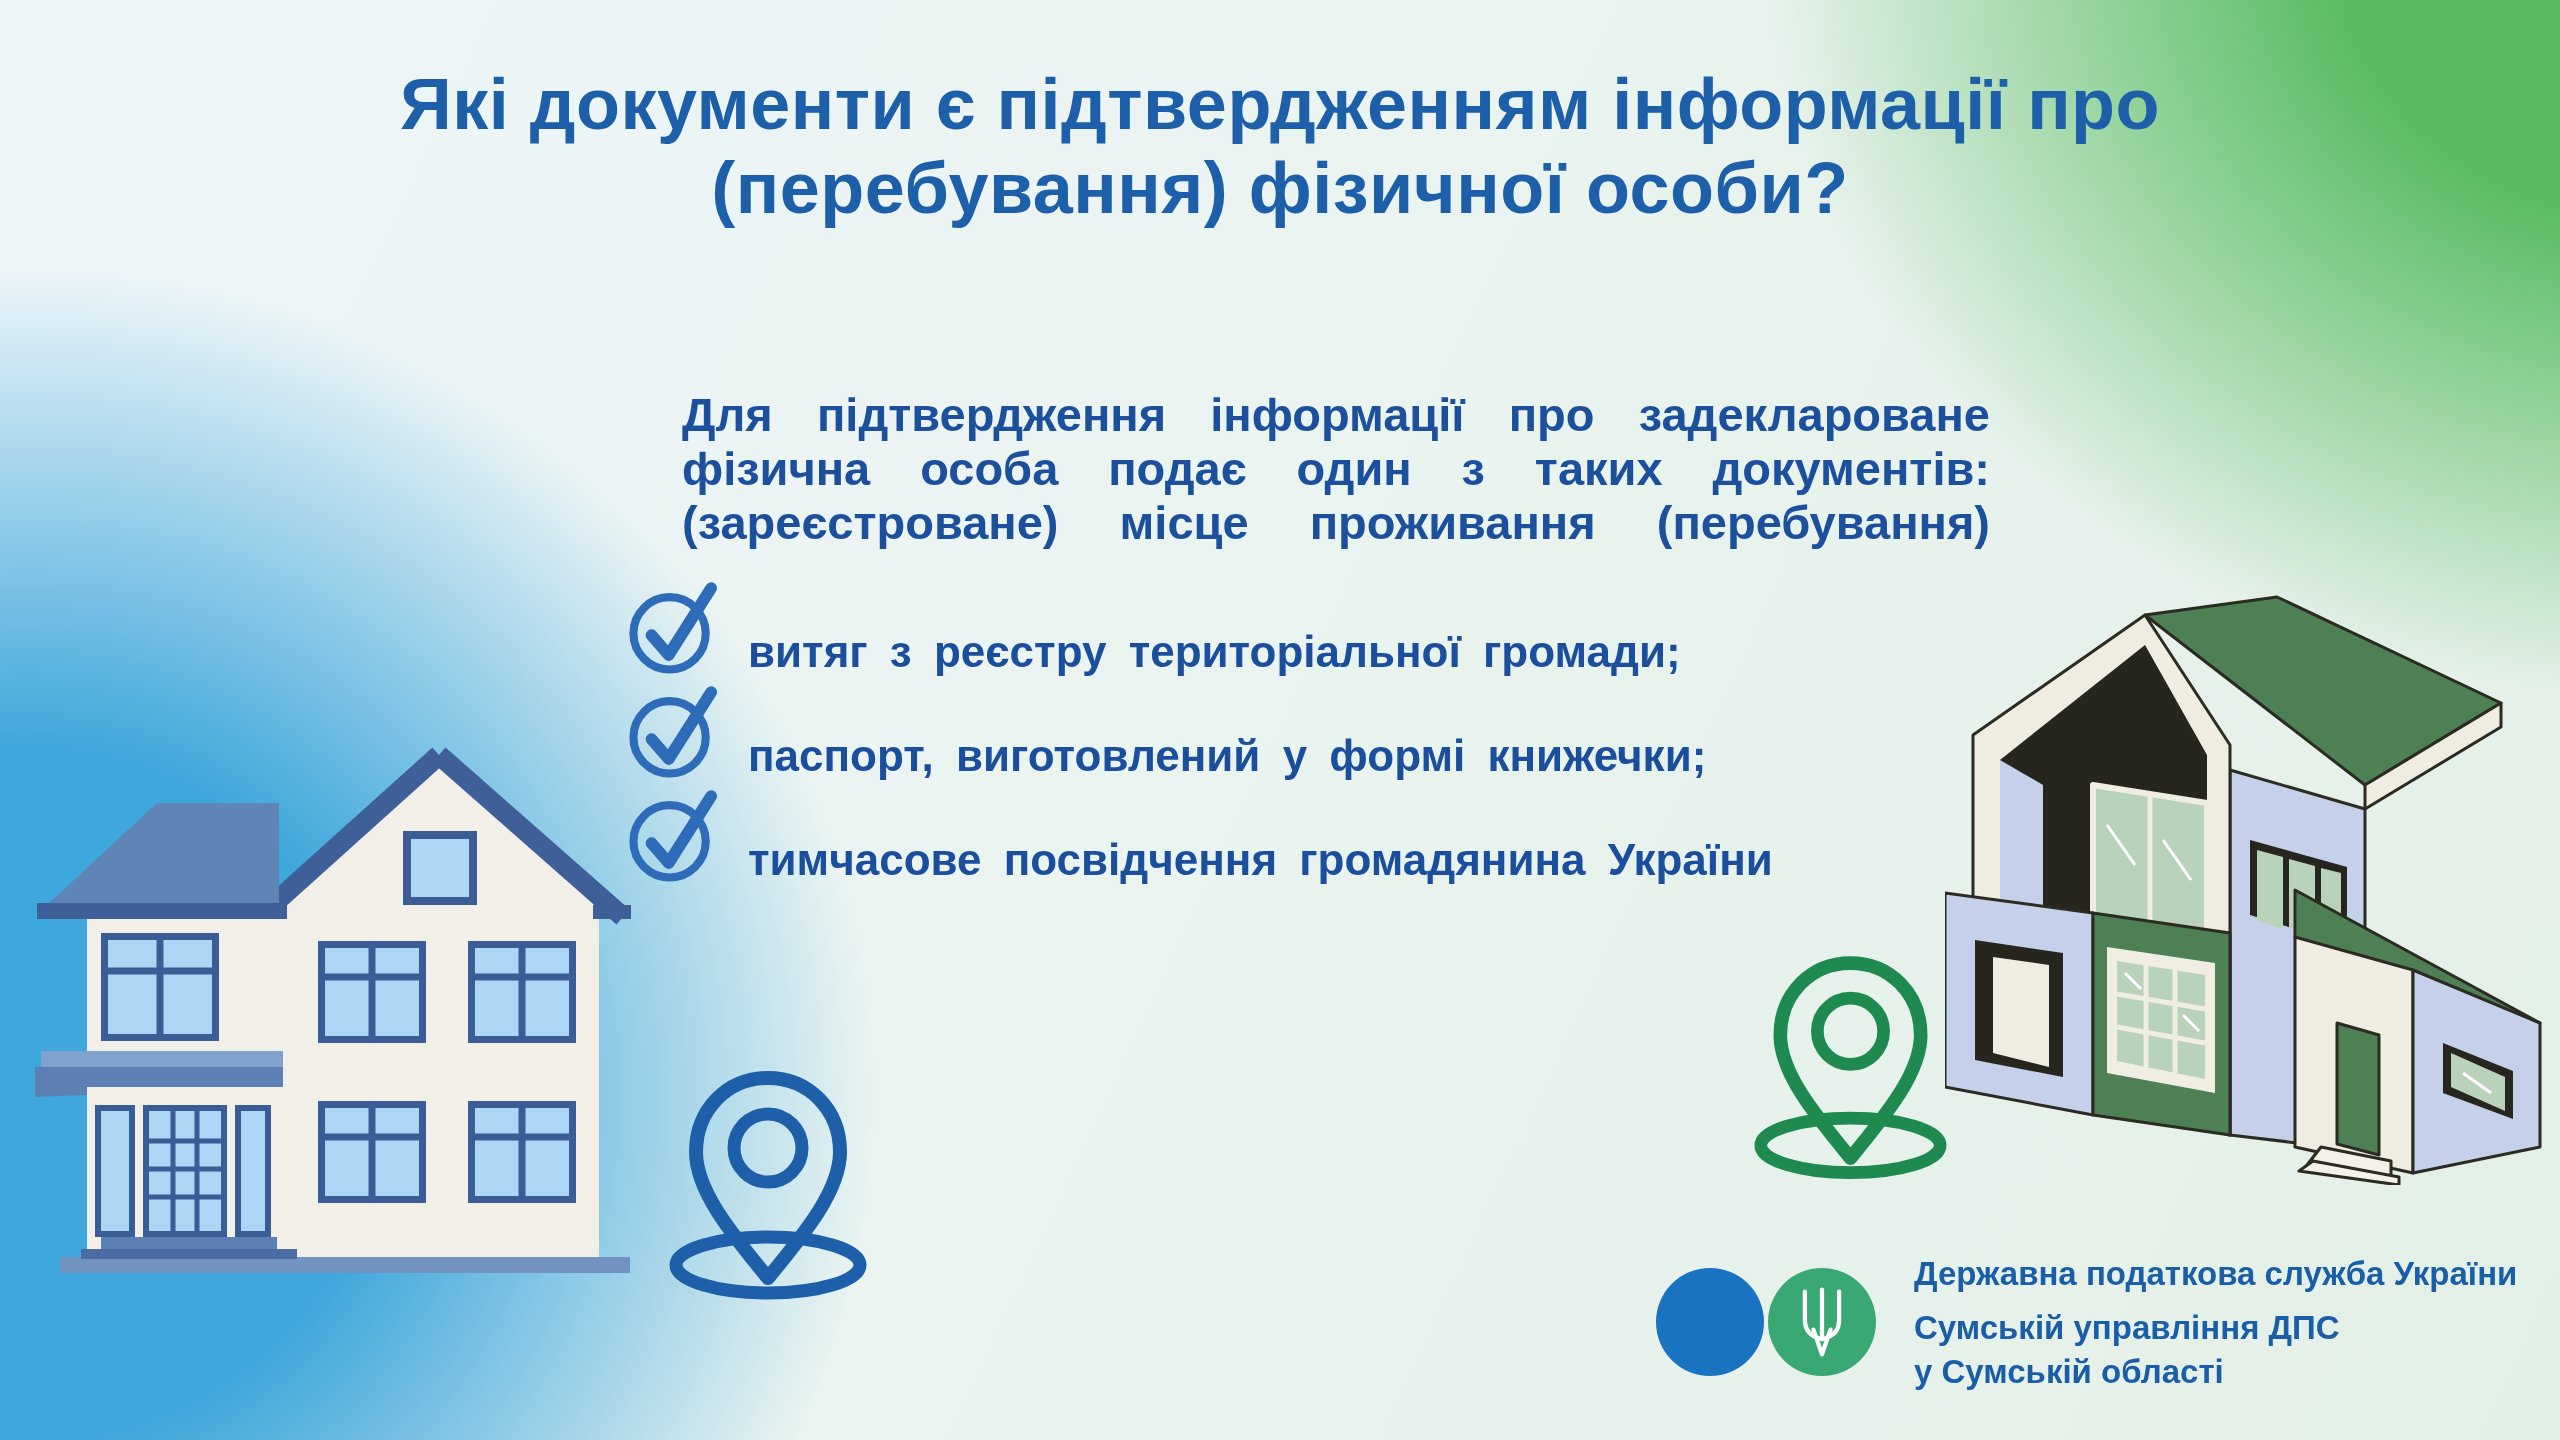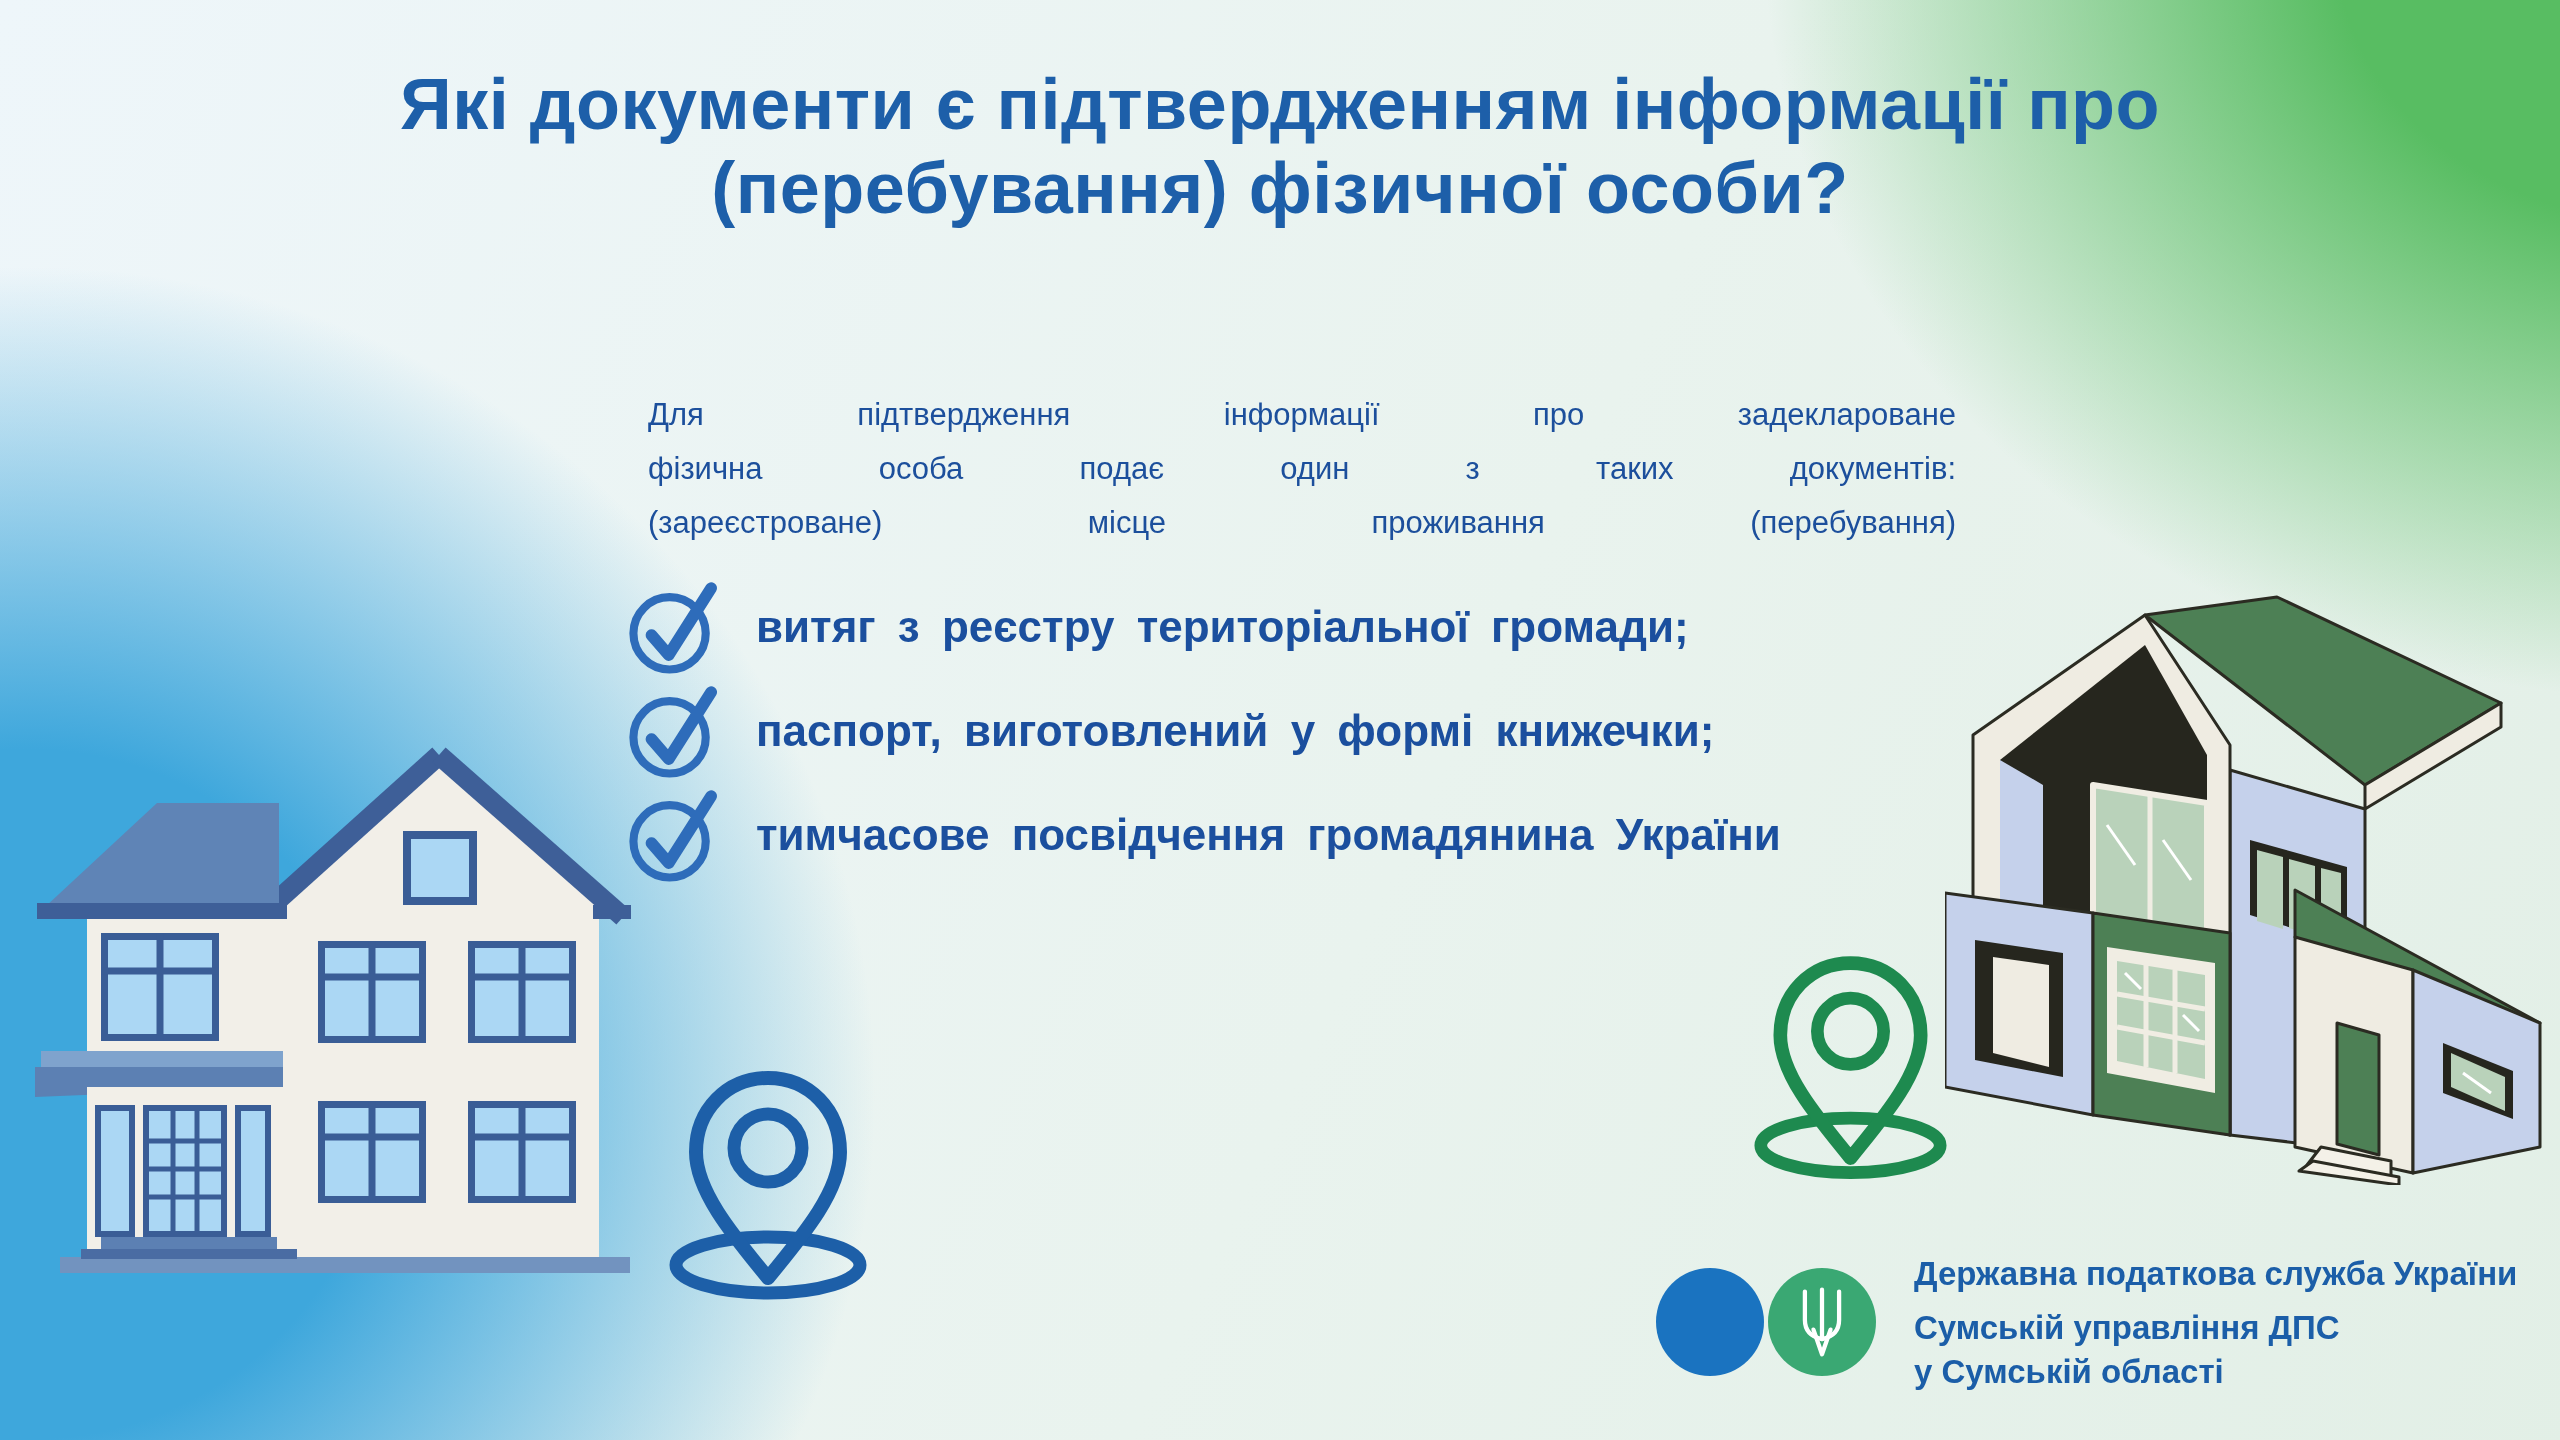--- a/index.html
+++ b/index.html
@@ -14,26 +14,26 @@
       radial-gradient(ellipse 1300px 1080px at 103% -4%, #58bd62 0%, #58bd62 26%, rgba(88,189,98,0) 70%),
       linear-gradient(115deg,#eef6fa 0%,#e9f3ee 55%,#e2efe6 100%);
     padding-left: 36px;
   }
   .title{
     position:absolute;left:130px;top:62px;width:2300px;
     text-align:center;color:#1d5fa9;font-weight:bold;
     font-size:72px;line-height:84px;letter-spacing:0.5px;
   }
   .intro{
-    position:absolute;left:648px;top:388px;width:1308px;
-    color:#1c4f9c;font-weight:normal;font-size:31px;line-height:54px;
+    position:absolute;left:682px;top:388px;width:1308px;
+    color:#1c4f9c;font-weight:bold;font-size:47px;line-height:54px;
   }
   .intro .line{text-align:justify;text-align-last:justify;}
   .checklist{position:absolute;left:628px;top:576px;width:1340px;}
-  .check-row{display:flex;align-items:center;gap:34px;height:101px;margin-bottom:3px;}
+  .check-row{display:flex;align-items:flex-end;gap:26px;height:101px;margin-bottom:3px;}
   .check-row .txt{
     color:#1b4f9e;font-weight:bold;font-size:44px;word-spacing:10px;white-space:nowrap;
   }
   .pin{position:absolute;}
   .house{position:absolute;}
   .footer{position:absolute;left:1656px;top:1252px;display:flex;align-items:flex-start;}
   .logo-circle{width:108px;height:108px;border-radius:50%;margin-top:16px;}
   .logo-blue{background:#1a73c0;margin-right:4px;}
   .logo-green{background:#3aa873;display:flex;align-items:center;justify-content:center;}
   .footer-text{margin-left:38px;color:#1b5ea8;font-weight:bold;font-size:33px;line-height:44px;}

